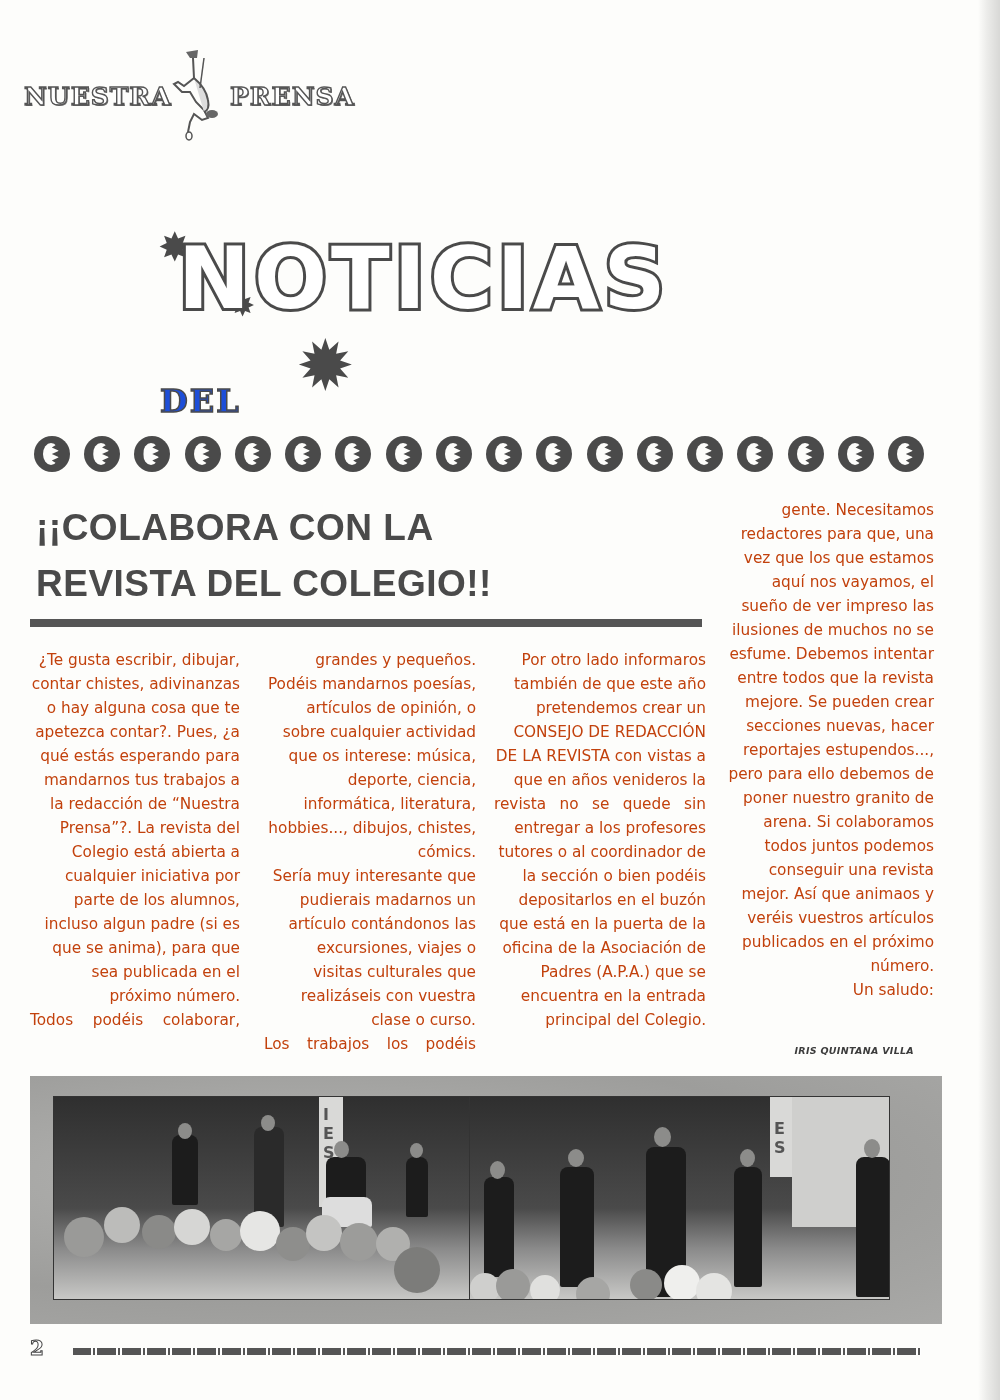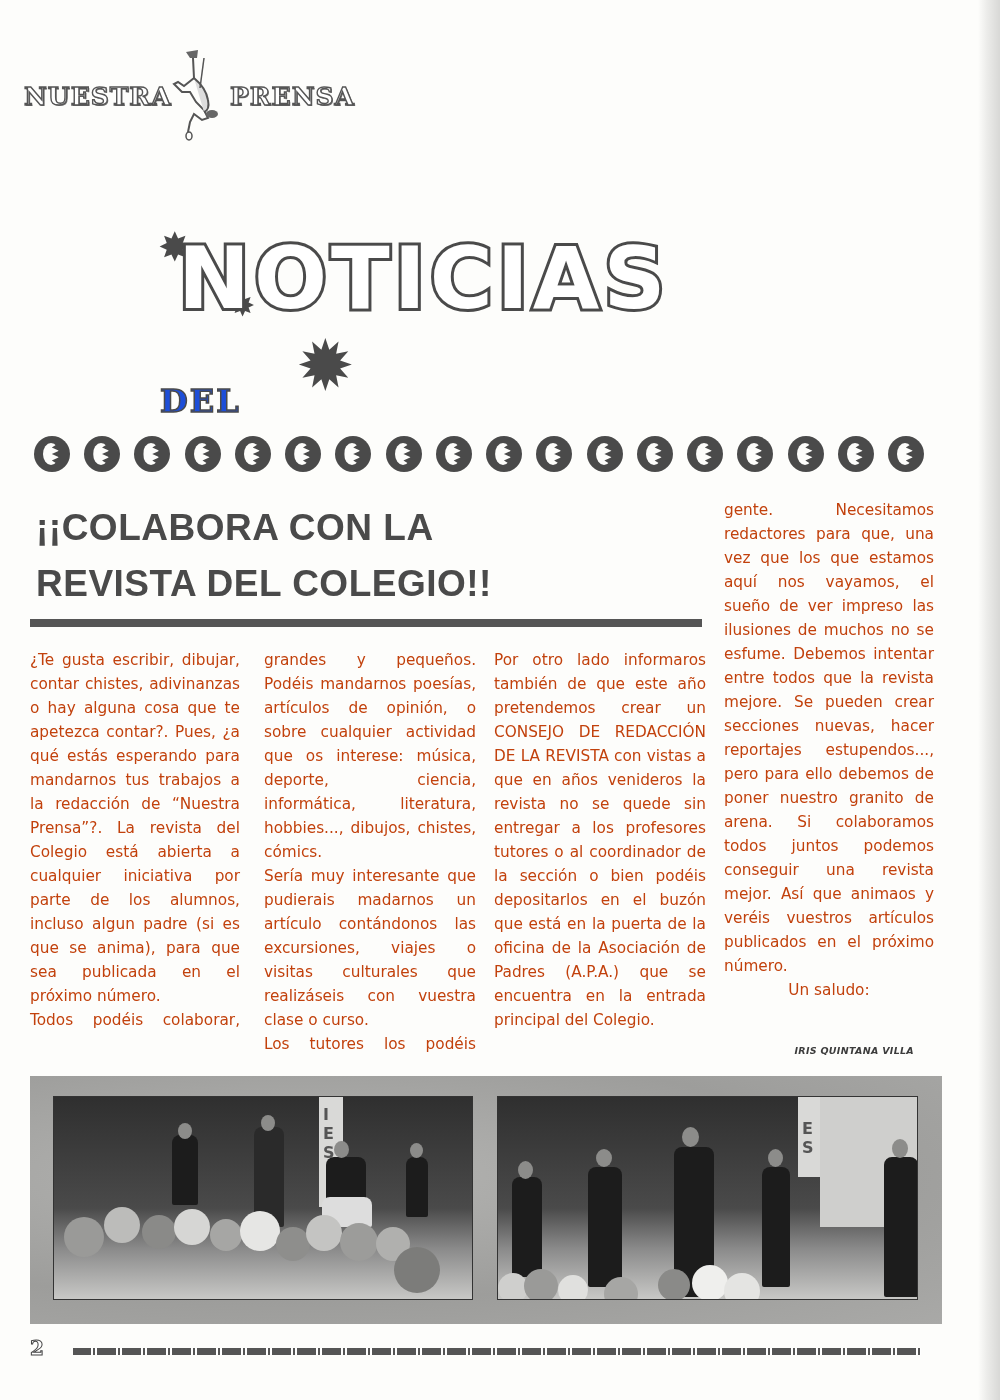--- a/index.html
+++ b/index.html
@@ -39,37 +39,37 @@
     clip-path: polygon(0 0, 100% 0, 55% 20%, 100% 35%, 55% 50%, 100% 65%, 55% 80%, 100% 100%, 0 100%); }
 
   
   .headline { position: absolute; left: 36px; top: 500px; width: 660px; font-family: Liberation Sans, sans-serif;
     font-weight: bold; font-size: 37px; line-height: 56px; color: #4a4a4a; letter-spacing: 0.5px; }
   .rule { position: absolute; left: 30px; top: 619px; width: 672px; height: 8px; background: #555; }
 
   
   .col { position: absolute; font-family: "DejaVu Sans", sans-serif; font-size: 15.3px; line-height: 24px;
     color: #c2410c; text-align: justify; }
-  .col p { margin: 0; }
+  .col p { margin: 0; text-align: right; }
   .c1 { left: 30px; top: 648px; width: 210px; }
   .c2 { left: 264px; top: 648px; width: 212px; }
   .c3 { left: 494px; top: 648px; width: 212px; }
   .c4 { left: 724px; top: 498px; width: 210px; }
   .center { text-align: center; }
   .signature { position: absolute; left: 704px; top: 1045px; width: 210px; text-align: right;
     font-family: "DejaVu Sans", sans-serif; font-weight: bold; font-style: italic; font-size: 9.5px;
     color: #3c3c3c; letter-spacing: 0.3px; }
 
   
   .photo-band { position: absolute; left: 30px; top: 1076px; width: 912px; height: 248px;
     background: radial-gradient(ellipse at 30% 40%, #b5b5b3 0%, #9d9d9b 60%, #a9a9a7 100%); }
   .photo { position: absolute; top: 20px; height: 204px; border: 1px solid #333; overflow: hidden;
     background: linear-gradient(to bottom, #2f2f2f 0%, #4a4a4a 55%, #8a8a8a 75%, #c8c8c6 100%); }
   .p1 { left: 23px; width: 420px; }
-  .p2 { left: 467px; width: 421px; padding-left: 44px; }
+  .p2 { left: 439px; width: 421px; padding-left: 44px; }
   .balloon { position: absolute; border-radius: 50%; }
   .person { position: absolute; background: #1c1c1c; border-radius: 8px 8px 2px 2px; }
   .head { position: absolute; border-radius: 50%; background: #8c8c8a; }
   .banner { position: absolute; background: #d9d9d7; }
   .banner span { position: absolute; left: 4px; font-family: "DejaVu Sans", sans-serif; font-weight: bold; color: #555; font-size: 16px; }
 
   
   .page-number { position: absolute; left: 30px; top: 1336px; font-family: "DejaVu Serif", serif;
     font-weight: bold; font-size: 20px; color: #fff; -webkit-text-stroke: 1px #444; }
   .footer-bar { position: absolute; left: 73px; top: 1348px; width: 848px; height: 7px;
@@ -128,21 +128,21 @@
 </div>
 <div class="rule"></div>
 
 <div class="col c1">
   <p>¿Te gusta escribir, dibujar, contar chistes, adivinanzas o hay alguna cosa que te apetezca contar?. Pues, ¿a qué estás esperando para mandarnos tus trabajos a la redacción de “Nuestra Prensa”?. La revista del Colegio está abierta a cualquier iniciativa por parte de los alumnos, incluso algun padre (si es que se anima), para que sea publicada en el próximo número.</p>
   <p style="text-align:justify;text-align-last:justify">Todos podéis colaborar,</p>
 </div>
 <div class="col c2">
   <p>grandes y pequeños. Podéis mandarnos poesías, artículos de opinión, o sobre cualquier actividad que os interese: música, deporte, ciencia, informática, literatura, hobbies..., dibujos, chistes, cómics.</p>
   <p>Sería muy interesante que pudierais madarnos un artículo contándonos las excursiones, viajes o visitas culturales que realizáseis con vuestra clase o curso.</p>
-  <p style="text-align-last:justify">Los tutores los podéis</p>
+  <p style="text-align-last:justify">Los trabajos los podéis</p>
 </div>
 <div class="col c3">
   <p style="text-align-last:justify">Por otro lado informaros también de que este año pretendemos crear un CONSEJO DE REDACCIÓN DE LA REVISTA con vistas a que en años venideros la revista no se quede sin</p>
   <p>entregar a los profesores tutores o al coordinador de la sección o bien podéis depositarlos en el buzón que está en la puerta de la oficina de la Asociación de Padres (A.P.A.) que se encuentra en la entrada principal del Colegio.</p>
 </div>
 <div class="col c4">
   <p>gente. Necesitamos redactores para que, una vez que los que estamos aquí nos vayamos, el sueño de ver impreso las ilusiones de muchos no se esfume. Debemos intentar entre todos que la revista mejore. Se pueden crear secciones nuevas, hacer reportajes estupendos..., pero para ello debemos de poner nuestro granito de arena. Si colaboramos todos juntos podemos conseguir una revista mejor. Así que animaos y veréis vuestros artículos publicados en el próximo número.</p>
   <p class="center">Un saludo:</p>
 </div>
 <div class="signature">IRIS QUINTANA VILLA</div>

